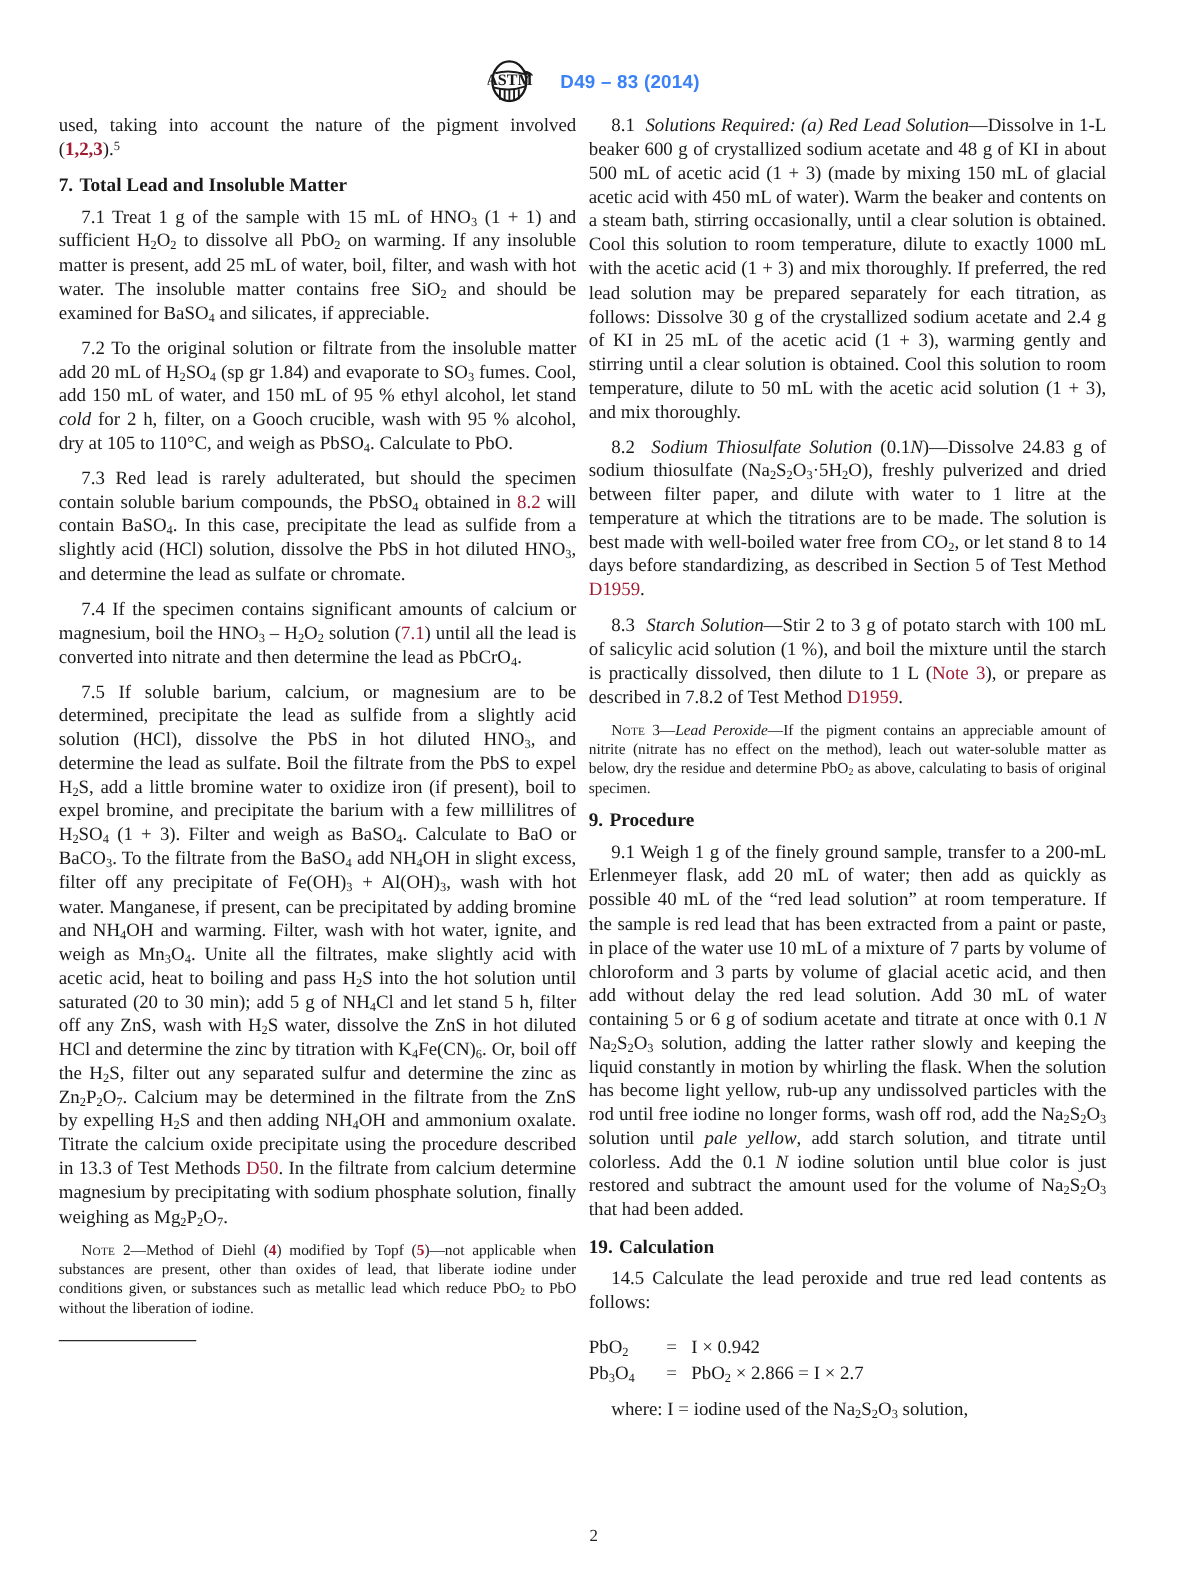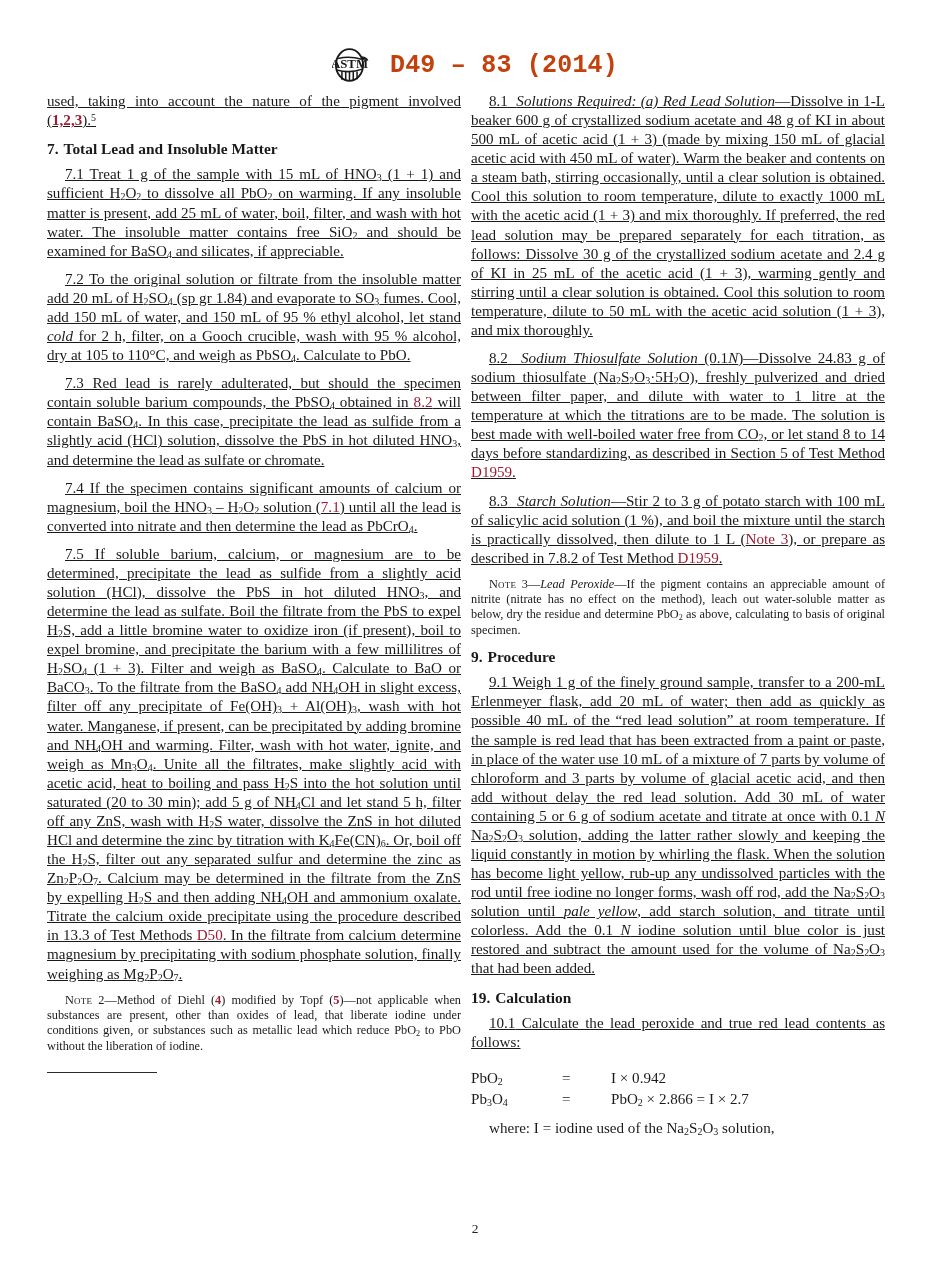--- a/index.html
+++ b/index.html
@@ -34,25 +34,25 @@
     justify-content: center;
     gap: 20px;
   }
   .astm-logo {
     width: 38px;
     height: 34px;
     flex: 0 0 auto;
     display: block;
   }
   .header-title {
-    font-family: Liberation Mono, monospace;
+    font-family: Liberation Sans, sans-serif;
     font-weight: bold;
-    font-size: 25px;
+    font-size: 15px;
     letter-spacing: 0.2px;
-    color: #c2410c;
+    color: #3b82f6;
     white-space: nowrap;
   }
 
   
   .columns {
     position: absolute;
     top: 92px;
     left: 47px;
     width: 856px;
     height: 1100px;
@@ -70,21 +70,20 @@
   }
 
   .body-p {
     font-size: 15.1px;
     line-height: 1.265;
     text-align: justify;
     text-justify: inter-word;
     hyphens: none;
     margin-bottom: 9px;
     text-indent: 18px;
-    text-decoration: underline;
   }
   .body-p.no-indent { text-indent: 0; }
 
   .sec-head {
     font-size: 15.4px;
     font-weight: bold;
     line-height: 1.25;
     margin-top: 4px;
     margin-bottom: 7px;
     text-align: left;
@@ -121,21 +120,21 @@
   .ital { font-style: italic; }
   sub { font-size: 0.66em; vertical-align: -0.25em; line-height: 0; }
   sup { font-size: 0.66em; vertical-align: 0.42em; line-height: 0; }
 
   
   .eq-block {
     margin: 16px 0 9px 0;
     font-size: 15.1px;
     line-height: 1.38;
   }
-  .eq-row { display: flex; align-items: baseline; gap: 29px; }
+  .eq-row { display: flex; align-items: baseline; }
   .eq-lhs { width: 62px; flex: 0 0 62px; }
   .eq-eq  { width: 20px; flex: 0 0 20px; }
   .eq-rhs { flex: 1 1 auto; }
 
   .where-line {
     font-size: 15.1px;
     line-height: 1.265;
     text-indent: 18px;
     margin-top: 9px;
   }
@@ -202,21 +201,21 @@
       <p class="body-p"><span>8.3</span><span>&nbsp;&nbsp;</span><span class="ital">Starch Solution</span><span>—Stir 2 to 3 g of potato starch with 100 mL of salicylic acid solution (1 %), and boil the mixture until the starch is practically dissolved, then dilute to 1 L (</span><span class="ref">Note 3</span><span>), or prepare as described in 7.8.2 of Test Method </span><span class="ref">D1959</span><span>.</span></p>
 
       <p class="note"><span class="note-label">Note</span><span> 3—</span><span class="ital">Lead Peroxide</span><span>—If the pigment contains an appreciable amount of nitrite (nitrate has no effect on the method), leach out water-soluble matter as below, dry the residue and determine PbO</span><sub>2</sub><span> as above, calculating to basis of original specimen.</span></p>
 
       <h3 class="sec-head"><span class="sec-num">9.</span><span>Procedure</span></h3>
 
       <p class="body-p"><span>9.1</span><span>  Weigh 1 g of the finely ground sample, transfer to a 200-mL Erlenmeyer flask, add 20 mL of water; then add as quickly as possible 40 mL of the “red lead solution” at room temperature. If the sample is red lead that has been extracted from a paint or paste, in place of the water use 10 mL of a mixture of 7 parts by volume of chloroform and 3 parts by volume of glacial acetic acid, and then add without delay the red lead solution. Add 30 mL of water containing 5 or 6 g of sodium acetate and titrate at once with 0.1 </span><span class="ital">N</span><span> Na</span><sub>2</sub><span>S</span><sub>2</sub><span>O</span><sub>3</sub><span> solution, adding the latter rather slowly and keeping the liquid constantly in motion by whirling the flask. When the solution has become light yellow, rub-up any undissolved particles with the rod until free iodine no longer forms, wash off rod, add the Na</span><sub>2</sub><span>S</span><sub>2</sub><span>O</span><sub>3</sub><span> solution until </span><span class="ital">pale yellow</span><span>, add starch solution, and titrate until colorless. Add the 0.1 </span><span class="ital">N</span><span> iodine solution until blue color is just restored and subtract the amount used for the volume of Na</span><sub>2</sub><span>S</span><sub>2</sub><span>O</span><sub>3</sub><span> that had been added.</span></p>
 
       <h3 class="sec-head"><span class="sec-num">19.</span><span>Calculation</span></h3>
 
-      <p class="body-p"><span>10.1</span><span>  Calculate the lead peroxide and true red lead contents as follows:</span></p>
+      <p class="body-p"><span>14.5</span><span>  Calculate the lead peroxide and true red lead contents as follows:</span></p>
 
       <div class="eq-block">
         <div class="eq-row">
           <span class="eq-lhs"><span>PbO</span><sub>2</sub></span>
           <span class="eq-eq">=</span>
           <span class="eq-rhs">I × 0.942</span>
         </div>
         <div class="eq-row">
           <span class="eq-lhs"><span>Pb</span><sub>3</sub><span>O</span><sub>4</sub></span>
           <span class="eq-eq">=</span>

